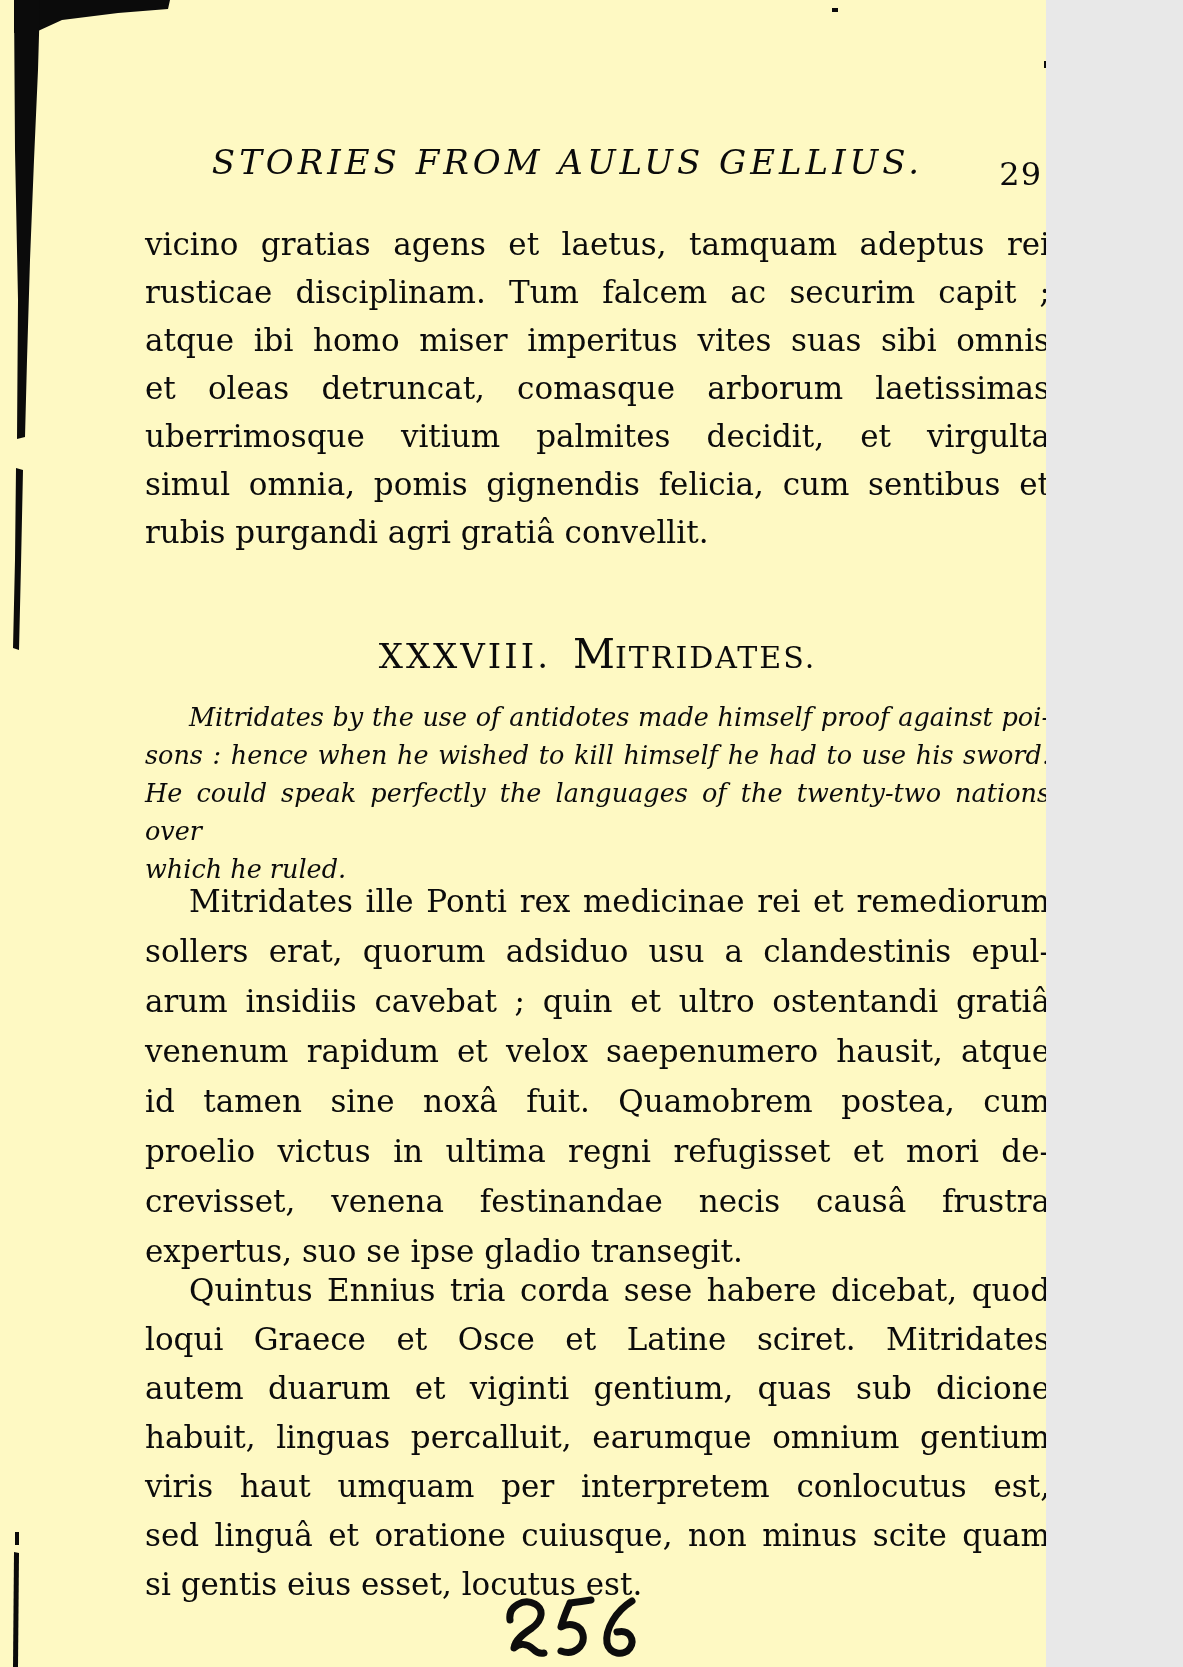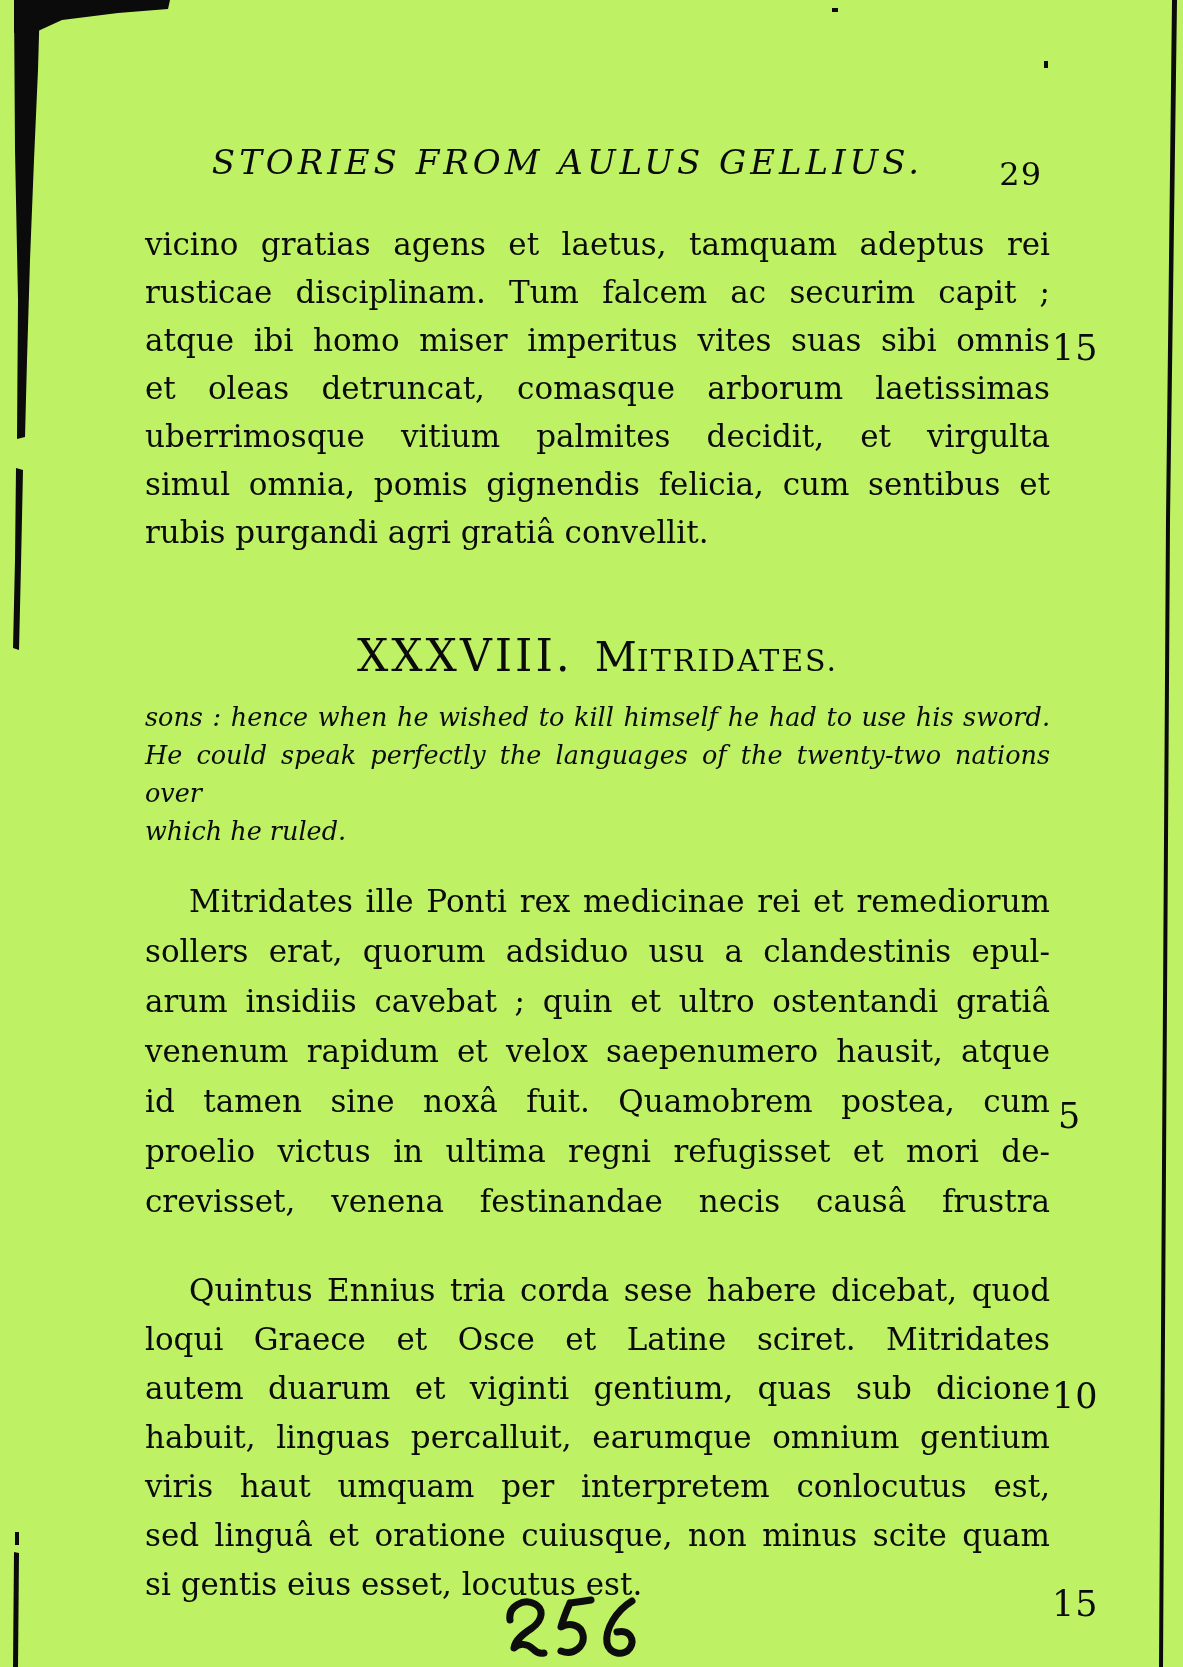--- a/index.html
+++ b/index.html
@@ -1,40 +1,40 @@
 <!DOCTYPE html>
 <html><head>
 <meta charset="utf-8">
 <style>
   html,body{margin:0;padding:0;background:#e8e8e8;}
   .sheet{
     position:relative;
-    width:1183px;height:1667px;
-    background:#bef264;
+    width:1046px;height:1667px;
+    background:#fef9c3;
     font-family:"DejaVu Serif","Liberation Serif",serif;
     color:#0b0b0b;
     overflow:hidden;
   }
   .artifacts{position:absolute;left:0;top:0;width:1183px;height:1667px;pointer-events:none;}
   
   .rheader{position:absolute;left:145px;top:142px;width:905px;height:46px;}
   .htitle{display:block;text-align:center;padding-right:60px;font-style:italic;
           font-size:34px;letter-spacing:4px;white-space:nowrap;}
   .pageno{position:absolute;right:8px;top:13px;font-size:32px;letter-spacing:1px;}
   
   .para{position:absolute;left:145px;width:905px;font-size:31px;}
   .p1{top:220px;line-height:48px;}
   .p2{top:876px;line-height:50px;}
   .p3{top:1266px;line-height:49px;}
   .tl{text-align:justify;text-align-last:justify;white-space:normal;}
   .tl.noj{text-align-last:left;}
   .tl.ind{padding-left:44px;}
   
   .heading{position:absolute;left:145px;top:630px;width:905px;text-align:center;white-space:nowrap;}
-  .heading .num{font-size:44px;letter-spacing:3px;}
+  .heading .num{font-size:34px;letter-spacing:3px;}
   .heading .gap{display:inline-block;width:22px;}
   .heading .big{font-size:41px;}
   .heading .small{font-size:30px;letter-spacing:2px;}
   
   .summary{position:absolute;left:145px;top:698px;width:905px;
            font-style:italic;font-size:25.5px;line-height:38px;}
   
   .mnum{position:absolute;left:1052px;width:40px;font-size:35px;letter-spacing:1px;}
   .mn1{top:328px;}
   .mn2{top:1096px;left:1058px;}
@@ -78,33 +78,35 @@
     <div class="tl">uberrimosque vitium palmites decidit, et virgulta</div>
     <div class="tl">simul omnia, pomis gignendis felicia, cum sentibus et</div>
     <div class="tl noj">rubis purgandi agri gratiâ convellit.</div>
   </div>
 
   <div class="heading">
     <span class="num">XXXVIII.</span><span class="gap"></span><span class="big">M</span><span class="small">ITRIDATES.</span>
   </div>
 
   <div class="summary">
+    <div class="tl ind">Mitridates by the use of antidotes made himself proof against poi-</div>
     <div class="tl">sons :  hence when he wished to kill himself he had to use his sword.</div>
     <div class="tl">He could speak perfectly the languages of the twenty-two nations over</div>
     <div class="tl noj">which he ruled.</div>
   </div>
 
   <div class="para p2">
     <div class="tl ind">Mitridates ille Ponti rex medicinae rei et remediorum</div>
     <div class="tl">sollers erat, quorum adsiduo usu a clandestinis epul-</div>
     <div class="tl">arum insidiis cavebat ; quin et ultro ostentandi gratiâ</div>
     <div class="tl">venenum rapidum et velox saepenumero hausit, atque</div>
     <div class="tl">id tamen sine noxâ fuit.  Quamobrem postea, cum</div>
     <div class="tl">proelio victus in ultima regni refugisset et mori de-</div>
     <div class="tl">crevisset, venena festinandae necis causâ frustra</div>
+    <div class="tl noj">expertus, suo se ipse gladio transegit.</div>
   </div>
 
   <div class="para p3">
     <div class="tl ind">Quintus Ennius tria corda sese habere dicebat, quod</div>
     <div class="tl">loqui Graece et Osce et Latine sciret.  Mitridates</div>
     <div class="tl">autem duarum et viginti gentium, quas sub dicione</div>
     <div class="tl">habuit, linguas percalluit, earumque omnium gentium</div>
     <div class="tl">viris haut umquam per interpretem conlocutus est,</div>
     <div class="tl">sed linguâ et oratione cuiusque, non minus scite quam</div>
     <div class="tl noj">si gentis eius esset, locutus est.</div>

